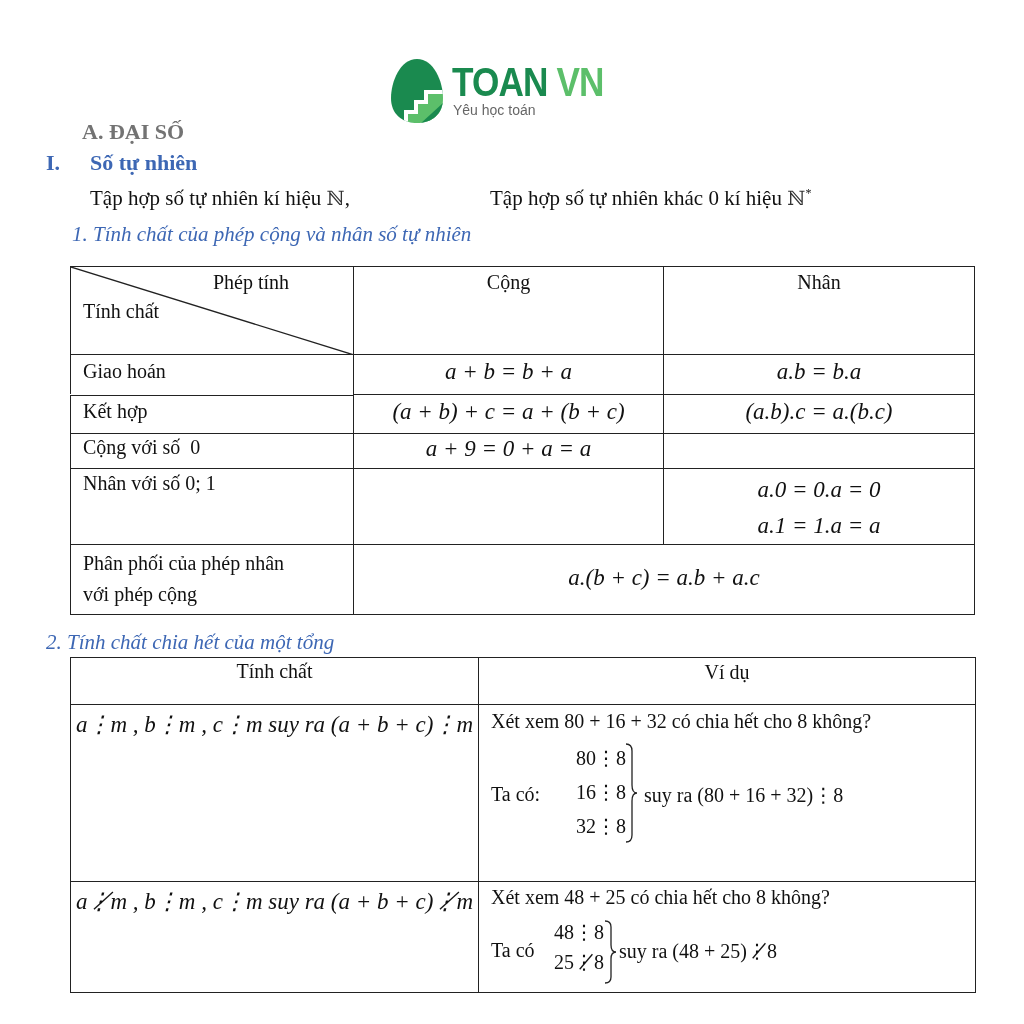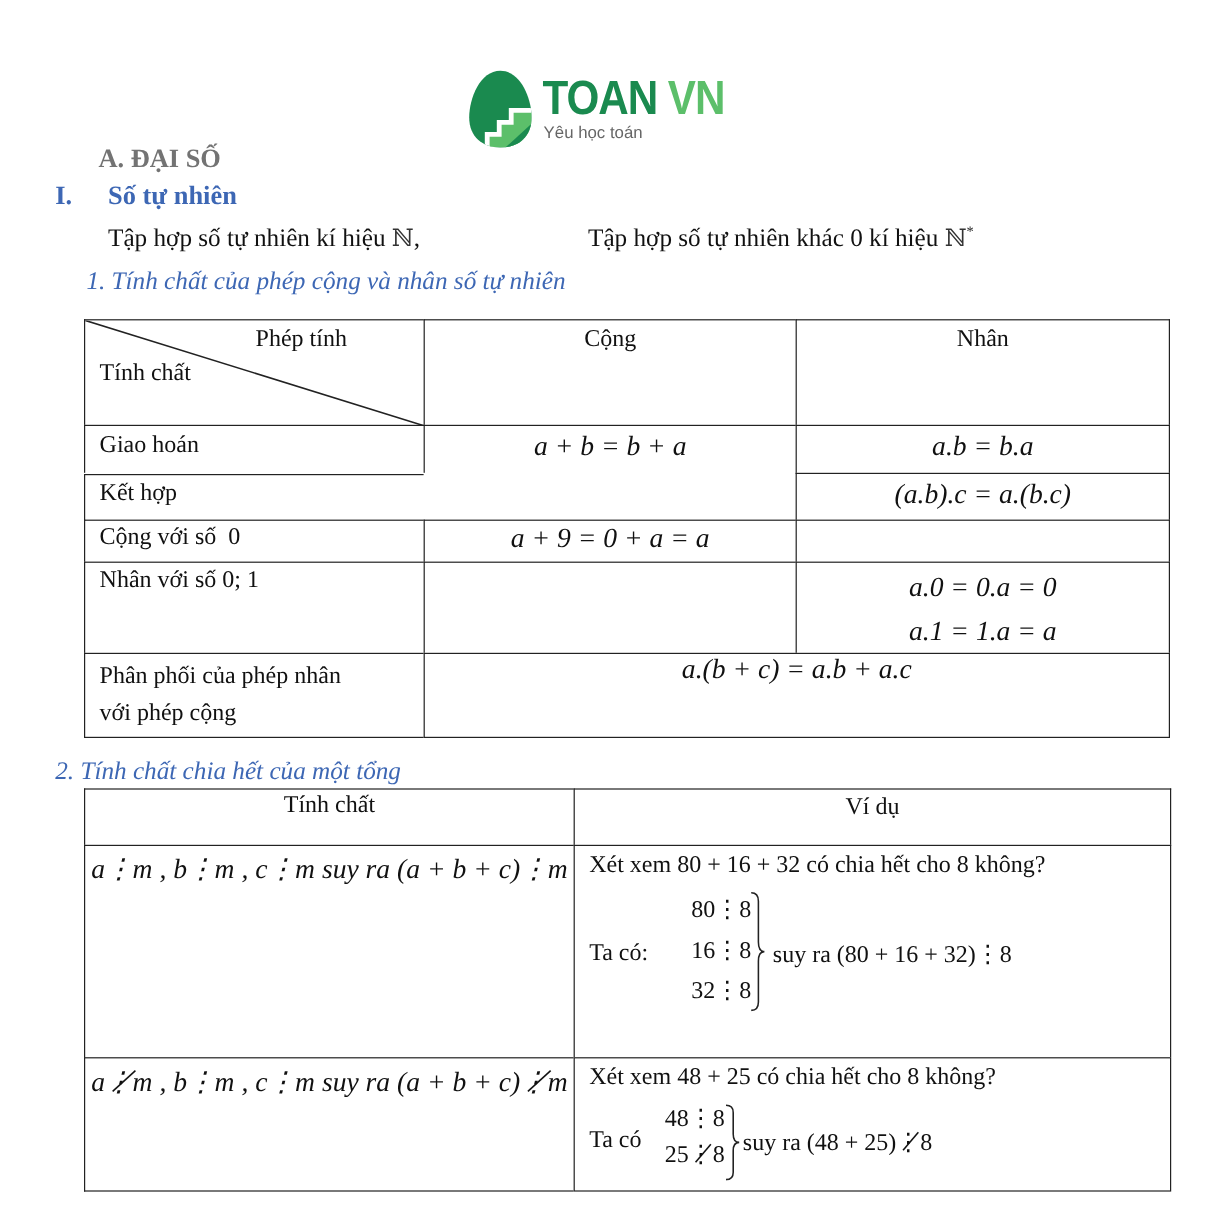--- a/index.html
+++ b/index.html
@@ -91,38 +91,39 @@
   </div>
   <div class="cell bl bt br c" style="left:593px;top:0;width:312px;height:88px;padding-top:4px;">
     <span>Nhân</span>
   </div>
 
   <div class="cell bl bt" style="left:0;top:88px;width:283px;height:40px;padding:5px 0 0 12px;">Giao hoán</div>
   <div class="cell bl bt c math" style="left:283px;top:88px;width:310px;height:40px;padding-top:4px;">a + b = b + a</div>
   <div class="cell bl bt br c math" style="left:593px;top:88px;width:312px;height:40px;padding-top:4px;">a.b = b.a</div>
 
   <div class="cell bl bt" style="left:0;top:129px;width:283px;height:39px;padding:4px 0 0 12px;">Kết hợp</div>
+  <div class="cell bl bt c math" style="left:283px;top:128px;width:310px;height:39px;padding-top:4px;">(a + b) + c = a + (b + c)</div>
   <div class="cell bl bt br c math" style="left:593px;top:128px;width:312px;height:39px;padding-top:4px;">(a.b).c = a.(b.c)</div>
 
   <div class="cell bl bt" style="left:0;top:167px;width:283px;height:35px;padding:2px 0 0 12px;white-space:pre;">Cộng với số  0</div>
   <div class="cell bl bt c math" style="left:283px;top:167px;width:310px;height:35px;padding-top:2px;">a + 9 = 0 + a = a</div>
   <div class="cell bl bt br c math" style="left:593px;top:167px;width:312px;height:35px;"></div>
 
   <div class="cell bl bt" style="left:0;top:202px;width:283px;height:76px;padding:3px 0 0 12px;">Nhân với số 0; 1</div>
   <div class="cell bl bt" style="left:283px;top:202px;width:310px;height:76px;"></div>
   <div class="cell bl bt br c math" style="left:593px;top:202px;width:312px;height:76px;padding-top:3px;line-height:36px;">
     <div>a.0 = 0.a = 0</div>
     <div>a.1 = 1.a = a</div>
   </div>
 
   <div class="cell bl bt bb" style="left:0;top:278px;width:283px;height:71px;padding:3px 0 0 12px;line-height:31px;">
     <div>Phân phối của phép nhân</div>
     <div>với phép cộng</div>
   </div>
-  <div class="cell bl bt br bb c math" style="left:283px;top:278px;width:622px;height:71px;">a.(b + c) = a.b + a.c</div>
+  <div class="cell bl bt br bb c math" style="left:283px;top:278px;width:622px;height:71px;padding-top:20px;">a.(b + c) = a.b + a.c</div>
 </div>
 
 <div class="abs sub2">2. Tính chất chia hết của một tổng</div>
 
 <div class="tbl" style="left:70px;top:657px;width:906px;height:336px;">
   <div class="cell bl bt c" style="left:0;top:0;width:408px;height:47px;padding-top:2px;">Tính chất</div>
   <div class="cell bl bt br c" style="left:408px;top:0;width:498px;height:47px;padding-top:3px;">Ví dụ</div>
 
   <div class="cell bl bt c math" style="left:0;top:47px;width:408px;height:177px;padding-top:6px;">a⋮m , b⋮m , c⋮m  suy ra  (a + b + c)⋮m</div>
   <div class="cell bl bt br" style="left:408px;top:47px;width:498px;height:177px;">

